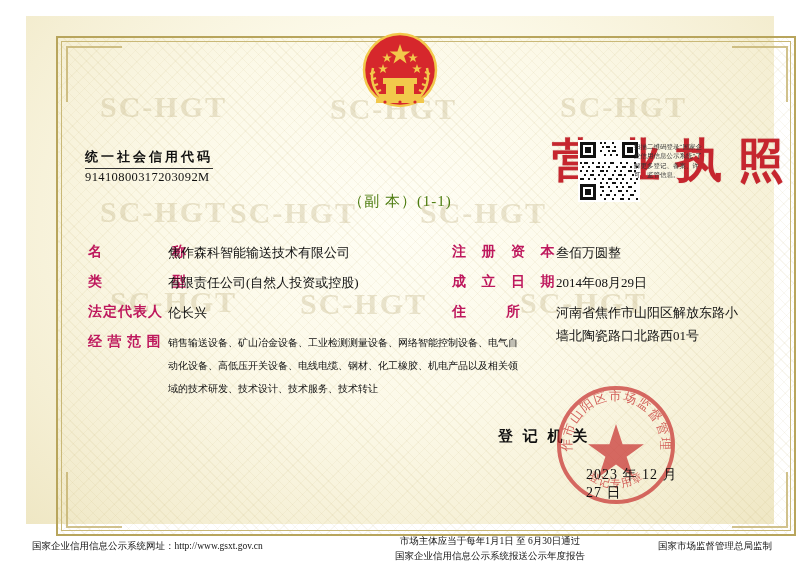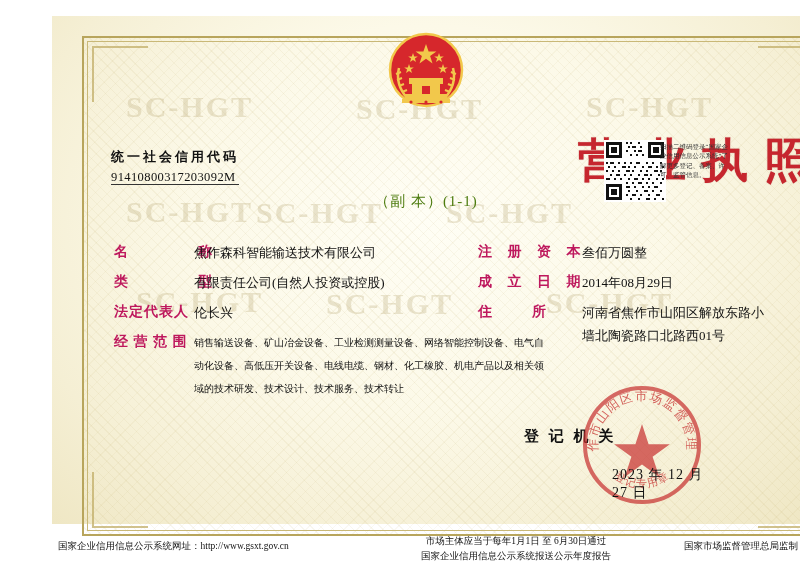--- a/index.html
+++ b/index.html
@@ -6,21 +6,20 @@
   body{
     width:800px;height:582px;
     background:#ffffff;
     font-family:"Liberation Serif", serif;
     overflow:hidden;
   }
   .page{
     position:relative;
     width:686px;height:582px;
     background:#ffffff;
-    margin-left:26px;
   }
   
   .cert{
     position:absolute;
     left:26px;top:16px;
     width:748px;height:508px;
     background:
       radial-gradient(ellipse at 50% 40%, #fffef5 0%, #fcf9e8 45%, #f5efd4 78%, #efe7c4 100%);
     box-sizing:border-box;
   }
@@ -90,21 +89,21 @@
     text-shadow:0 0 1px rgba(150,20,25,.5);
   }
   .subtitle{
     position:absolute;left:0;top:192px;width:800px;text-align:center;
     font-size:15px;color:#4d7c0f;letter-spacing:1px;
   }
   
   .code-label{
     position:absolute;left:85px;top:148px;
     font-size:13px;font-weight:bold;color:#111;letter-spacing:3px;
-    border-bottom:1px solid #333;padding-bottom:18px;
+    border-bottom:1px solid #333;padding-bottom:2px;
   }
   .code-value{
     position:absolute;left:85px;top:170px;
     font-size:12.5px;color:#111;letter-spacing:.4px;
     font-family:"Liberation Serif", serif;
   }
   
   .qr-note{
     position:absolute;left:634px;top:142px;width:70px;
     font-size:6.5px;line-height:1.45;color:#333;

